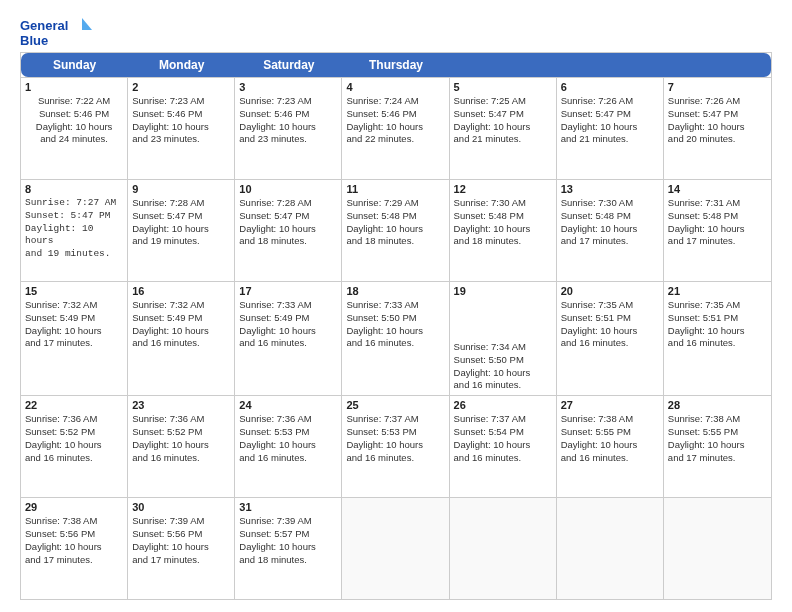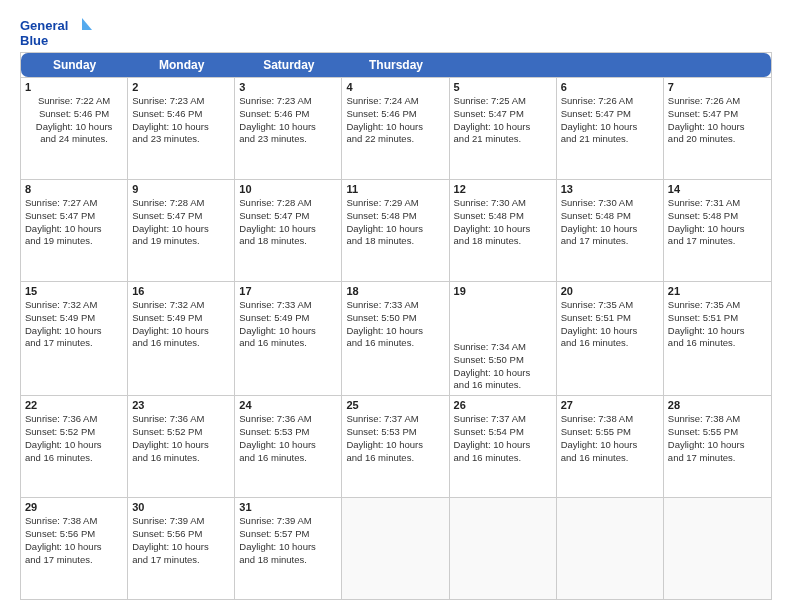--- a/index.html
+++ b/index.html
@@ -170,21 +170,21 @@
             <div class="day-num">7</div>
             <div class="info" style="white-space: pre-line;">Sunrise: 7:26 AM
 Sunset: 5:47 PM
 Daylight: 10 hours
 and 20 minutes.</div>
           </div>
         </div>
         <div class="cal-row">
           <div class="cal-cell">
             <div class="day-num">8</div>
-            <div class="info" style="white-space: pre-line;">Sunrise: 7:27 AM
+            <div class="info" style="white-space: pre-line; font-family: Liberation Mono, monospace;">Sunrise: 7:27 AM
 Sunset: 5:47 PM
 Daylight: 10 hours
 and 19 minutes.</div>
           </div>
           <div class="cal-cell">
             <div class="day-num">9</div>
             <div class="info" style="white-space: pre-line;">Sunrise: 7:28 AM
 Sunset: 5:47 PM
 Daylight: 10 hours
 and 19 minutes.</div>

